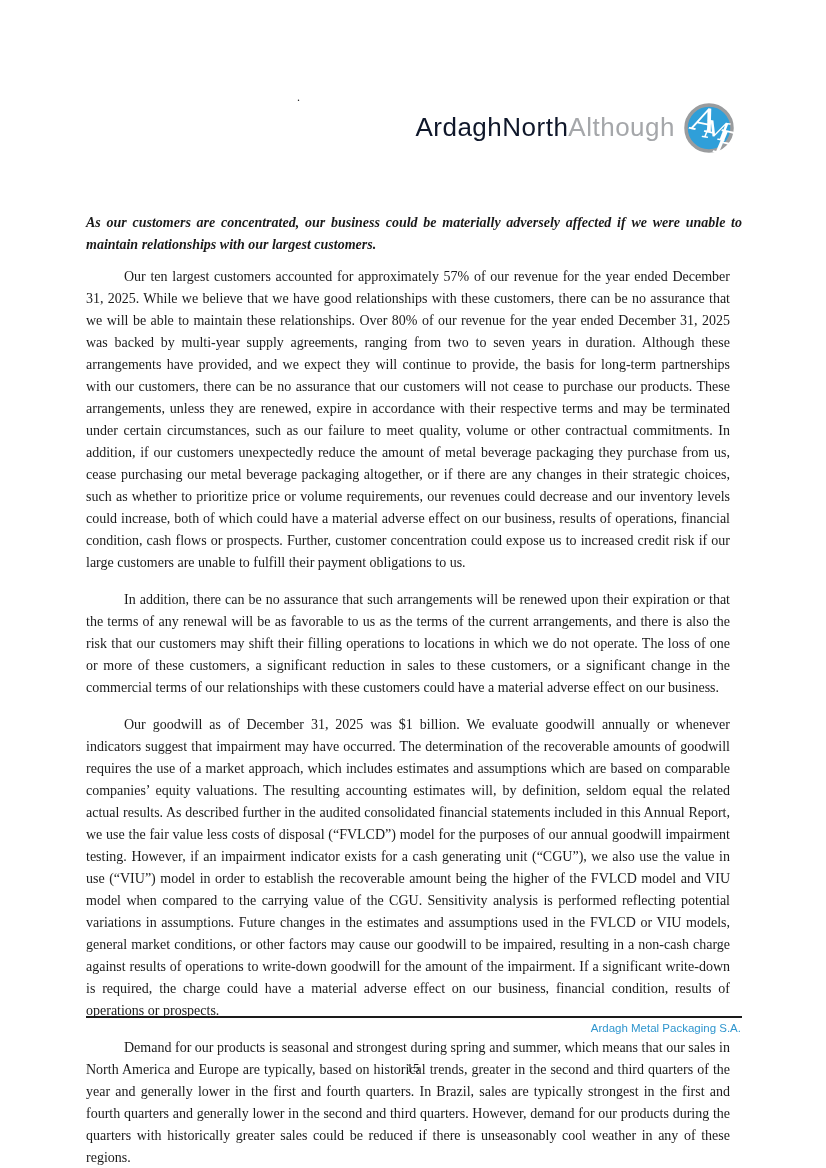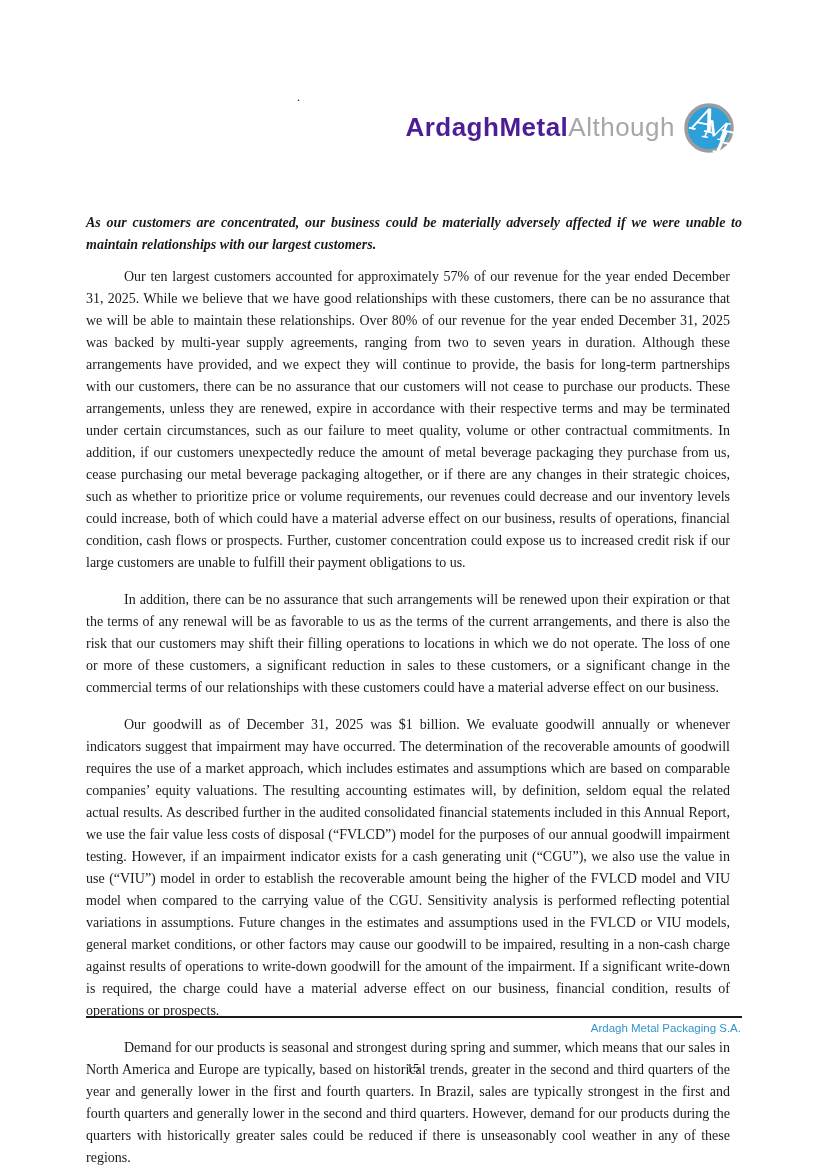--- a/index.html
+++ b/index.html
@@ -29,21 +29,21 @@
     align-items: center;
     gap: 7px;
   }
   .logo-text {
     font-family: "Liberation Sans", sans-serif;
     font-size: 26px;
     font-weight: 400;
     letter-spacing: 0.5px;
     white-space: nowrap;
   }
-  .lt-blue { color: #4c1d95; font-weight: bold; }
+  .lt-blue { color: #0f172a; }
   .lt-gray { color: #a5a7aa; }
   .badge-svg { display: block; overflow: visible; }
   .badge-letter {
     font-family: "DejaVu Serif", serif;
     font-style: italic;
     fill: #ffffff;
   }
   .content {
     position: absolute;
     left: 86px;
@@ -90,21 +90,21 @@
   }
 </style>
 </head>
 <body>
 
 <div class="page">
 
   <span class="artifact-dot">.</span>
 
   <div class="logo">
-    <span class="logo-text"><span class="lt-blue">Ardagh</span><span class="lt-blue">Metal</span><span class="lt-gray">Although</span></span>
+    <span class="logo-text"><span class="lt-blue">Ardagh</span><span class="lt-blue">North</span><span class="lt-gray">Although</span></span>
     <span>
       <svg class="badge-svg" width="54" height="54" viewBox="0 0 54 54">
         <circle cx="27" cy="28" r="23" fill="#2f9fd9" stroke="#9a9c9e" stroke-width="3.5"></circle>
         <text class="badge-letter" x="9" y="29" font-size="33" transform="rotate(12 9 29)">A</text>
         <text class="badge-letter" x="20" y="37" font-size="25" transform="rotate(10 20 37)">M</text>
         <text class="badge-letter" x="31" y="52" font-size="33" transform="rotate(12 31 52)">P</text>
       </svg>
     </span>
   </div>
 

